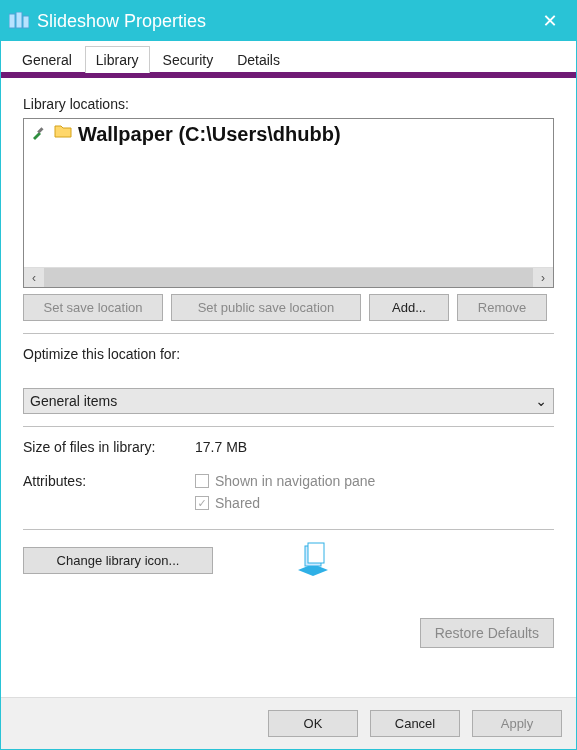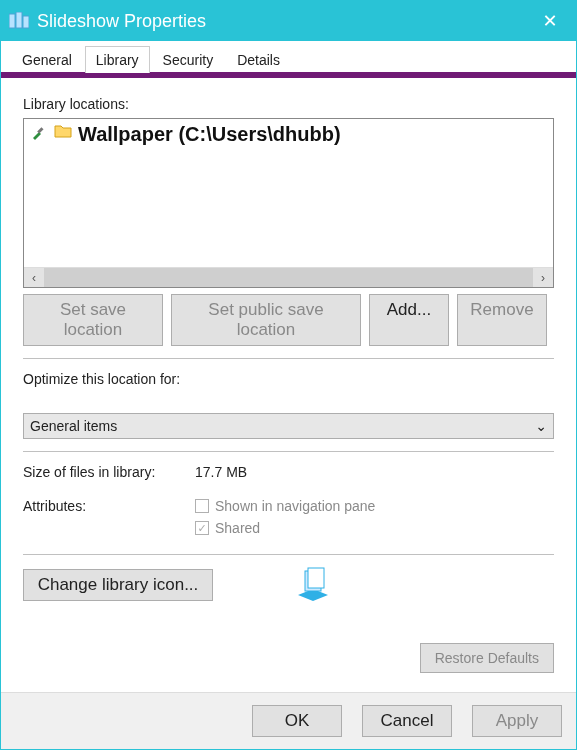--- a/index.html
+++ b/index.html
@@ -15,34 +15,34 @@
     .content { flex: 1; padding: 10px 22px 0 22px; font-size: 14px; color: #222; }
     .label { margin-top: 8px; margin-bottom: 6px; }
     .listbox { border: 1px solid #888; height: 170px; display: flex; flex-direction: column; }
     .list-body { flex: 1; padding: 4px 6px; overflow: hidden; }
     .list-row { display: flex; align-items: flex-start; gap: 6px; font-size: 20px; font-weight: 700; color: #111; }
     .list-row .fldr { width: 18px; height: 15px; }
     .hscroll { height: 20px; background: #f0f0f0; border-top: 1px solid #ddd; display: flex; align-items: center; }
     .hscroll .arrow { width: 20px; text-align: center; font-size: 12px; color: #555; background: #e3e3e3; height:100%; display:flex;align-items:center;justify-content:center;}
     .hscroll .track { flex: 1; background: #cfcfcf; height: 100%; }
     .btnrow { display: flex; gap: 8px; margin-top: 6px; }
-    .btn { background: #e1e1e1; border: 1px solid #adadad; padding: 5px 10px; font-size: 17px; color: #222; text-align: center; cursor: default; }
+    .btn { background: #e1e1e1; border: 1px solid #adadad; padding: 5px 10px; font-size: 13px; color: #222; text-align: center; cursor: default; }
     .btn.disabled { color: #898989; }
     .btn.small { min-width: 90px; }
     .sep { border: none; border-top: 1px solid #c0c0c0; margin: 12px 0; }
     .select { width: 100%; background: #e7e7e7; border: 1px solid #adadad; padding: 4px 6px; display: flex; justify-content: space-between; align-items: center; font-size: 14px; margin-top: 26px; }
     .kv { display: flex; gap: 12px; align-items: flex-start; }
     .kv .k { width: 160px; }
     .chk { display: flex; align-items: center; gap: 6px; color: #8a8a8a; margin-bottom: 6px; }
     .chk .box { width: 14px; height: 14px; border: 1px solid #b0b0b0; background: #fff; display:inline-flex;align-items:center;justify-content:center;font-size:11px;color:#aaa;}
     .iconrow { display: flex; align-items: center; gap: 80px; }
     .libicon { width: 40px; height: 36px; }
     .footer-row { display:flex; justify-content:flex-end; margin-top:12px;}
     .footer-restore{background:#e1e1e1;border:1px solid #adadad;padding:6px 14px;color:#898989;font-size:14px;}
-    .dlgfooter { background: #f0f0f0; border-top: 1px solid #ddd; padding: 12px 14px; display: flex; justify-content: flex-end; gap: 20px; align-items: center; }
+    .dlgfooter { background: #f0f0f0; border-top: 1px solid #ddd; padding: 12px 14px; display: flex; justify-content: flex-end; gap: 12px; align-items: center; }
     .dlgfooter .btn { min-width: 90px; }
   </style>
 </head>
 <body>
 
 <div class="window">
   <div class="titlebar">
     <svg class="ticon" viewBox="0 0 20 18">
         <rect x="0" y="2" width="6" height="14" fill="#b7e3ff" stroke="#4aa3d6"></rect>
         <rect x="7" y="0" width="6" height="16" fill="#b7e3ff" stroke="#4aa3d6"></rect>

